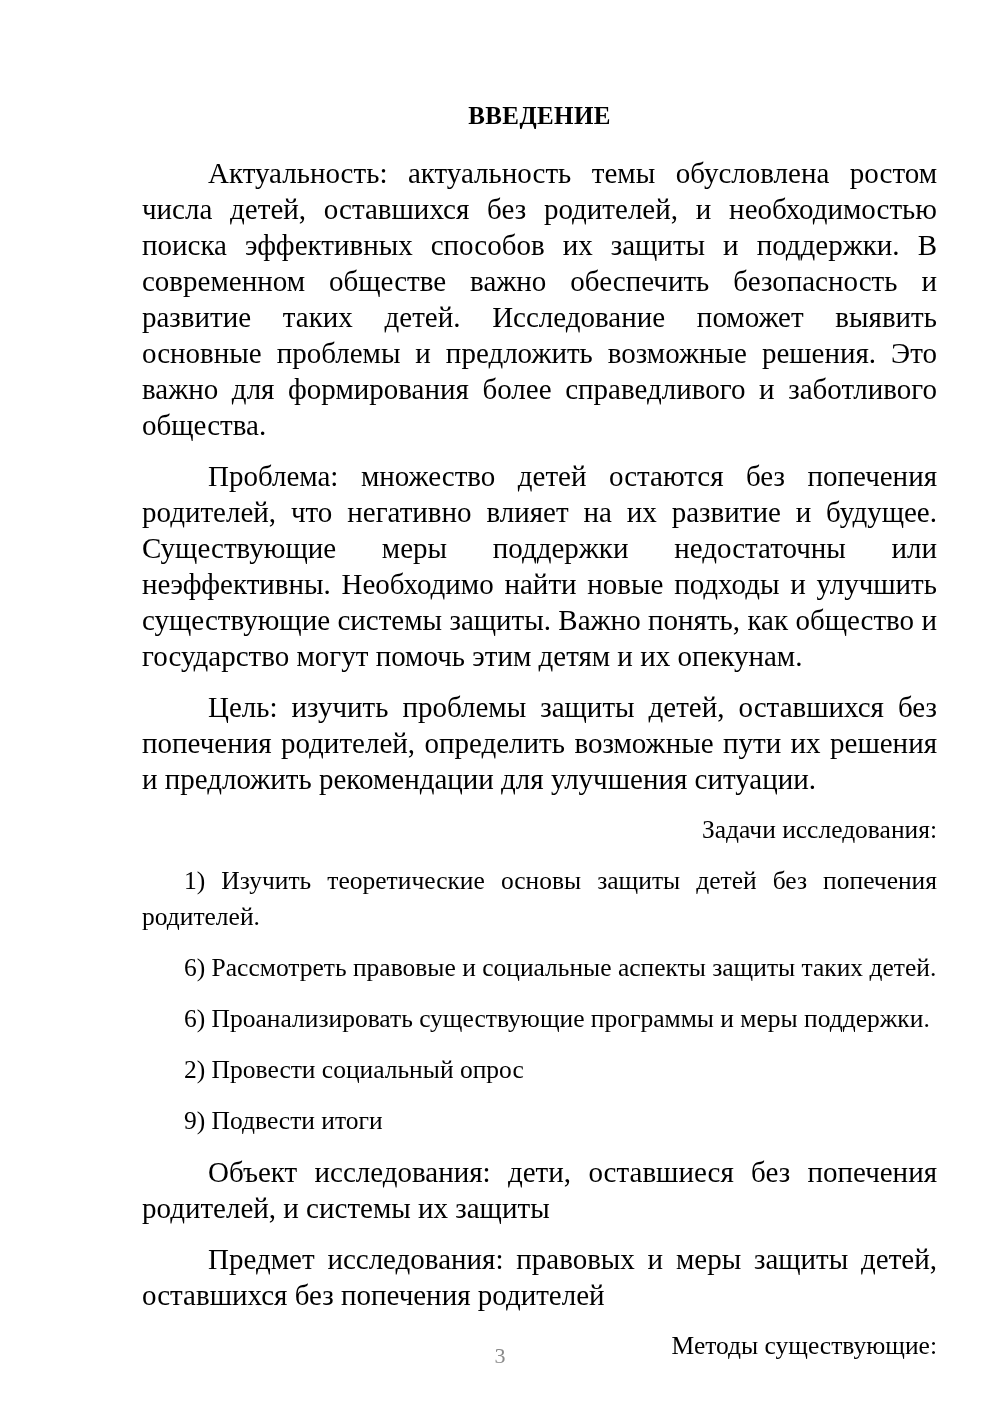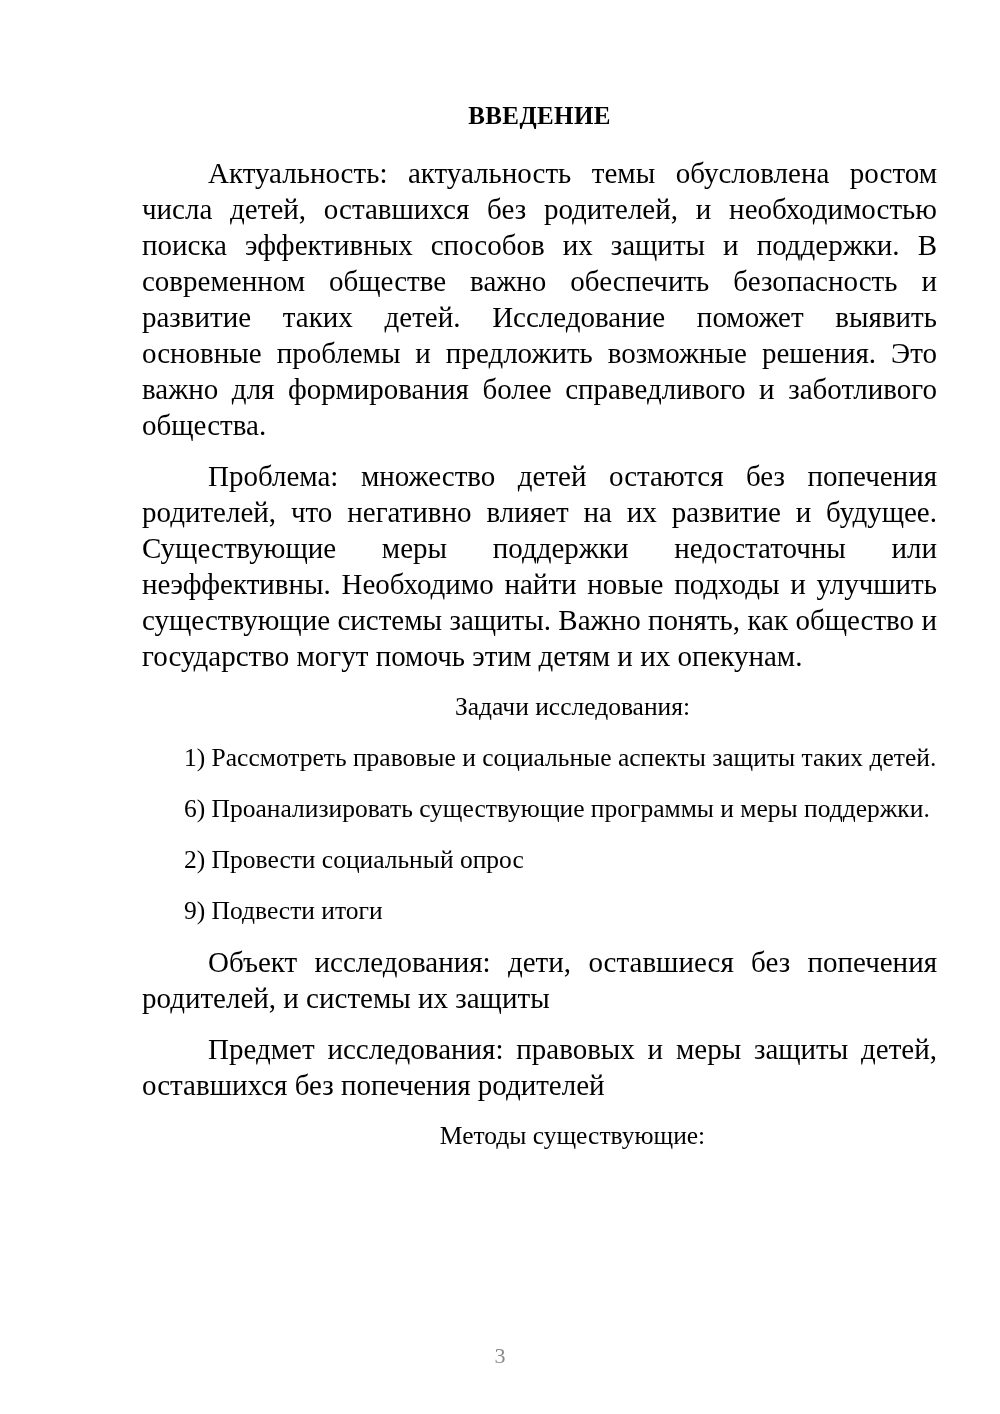--- a/index.html
+++ b/index.html
@@ -46,21 +46,21 @@
     hyphens: none;
   }
 
   .para.last-line-left {
     text-align-last: left;
   }
 
   .subhead {
     font-size: 25.5px;
     line-height: 36px;
-    text-align: center;
+    text-align: right;
     text-indent: 66px;
     margin: 0 0 15px 0;
   }
 
   .list {
     list-style: none;
     margin: 0;
     padding: 0;
   }
 
@@ -91,25 +91,27 @@
 <div class="page">
 
   <div class="content">
 
     <h1 class="doc-title">ВВЕДЕНИЕ</h1>
 
     <p class="para last-line-left">Актуальность: актуальность темы обусловлена ростом числа детей, оставшихся без родителей, и необходимостью поиска эффективных способов их защиты и поддержки. В современном обществе важно обеспечить безопасность и развитие таких детей. Исследование поможет выявить основные проблемы и предложить возможные решения. Это важно для формирования более справедливого и заботливого общества.</p>
 
     <p class="para last-line-left">Проблема: множество детей остаются без попечения родителей, что негативно влияет на их развитие и будущее. Существующие меры поддержки недостаточны или неэффективны. Необходимо найти новые подходы и улучшить существующие системы защиты. Важно понять, как общество и государство могут помочь этим детям и их опекунам.</p>
 
+    <p class="para last-line-left">Цель: изучить проблемы защиты детей, оставшихся без попечения родителей, определить возможные пути их решения и предложить рекомендации для улучшения ситуации.</p>
 
     <p class="subhead">Задачи исследования:</p>
 
     <ol class="list">
-      <li class="list-item">1) Рассмотреть правовые и социальные аспекты защиты таких детей.</li>
+      <li class="list-item">1) Изучить теоретические основы защиты детей без попечения родителей.</li>
+      <li class="list-item">6) Рассмотреть правовые и социальные аспекты защиты таких детей.</li>
       <li class="list-item">6) Проанализировать существующие программы и меры поддержки.</li>
       <li class="list-item">2) Провести социальный опрос</li>
       <li class="list-item">9) Подвести итоги</li>
     </ol>
 
     <p class="para last-line-left">Объект исследования: дети, оставшиеся без попечения родителей, и системы их защиты</p>
 
     <p class="para last-line-left">Предмет исследования: правовых и меры защиты детей, оставшихся без попечения родителей</p>
 
 

